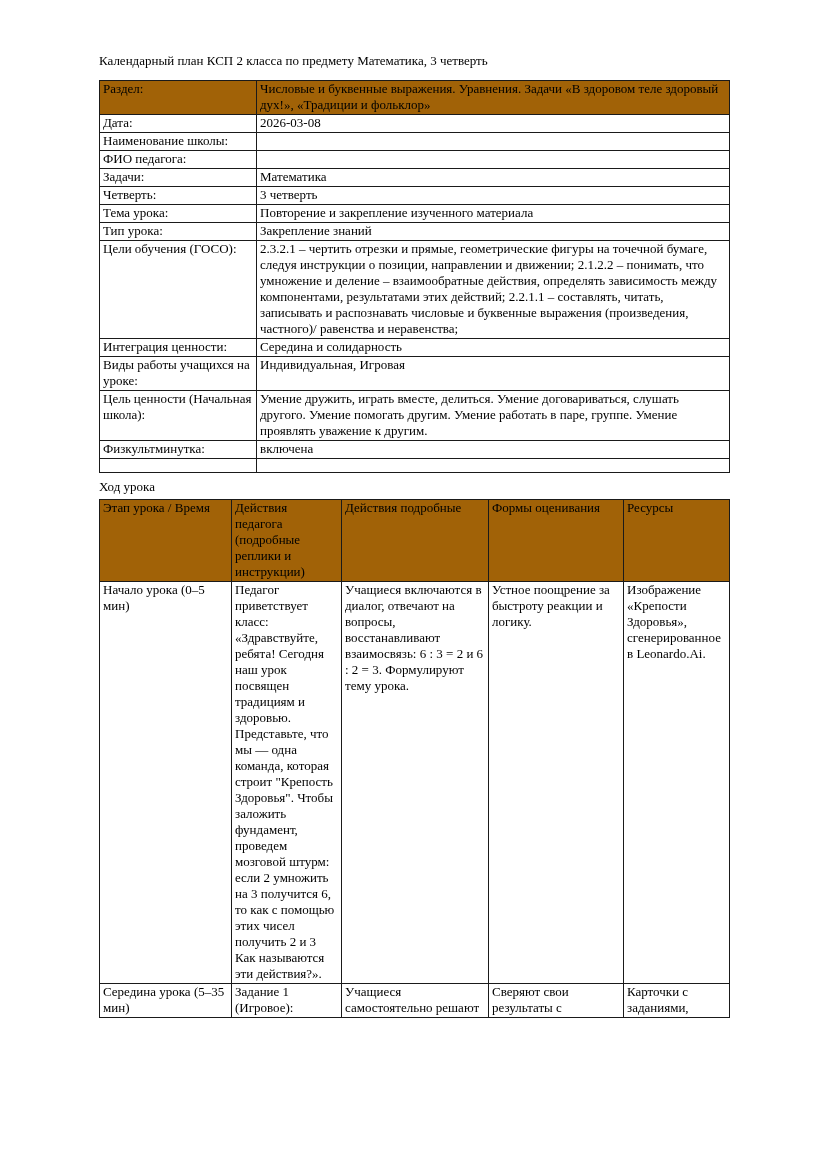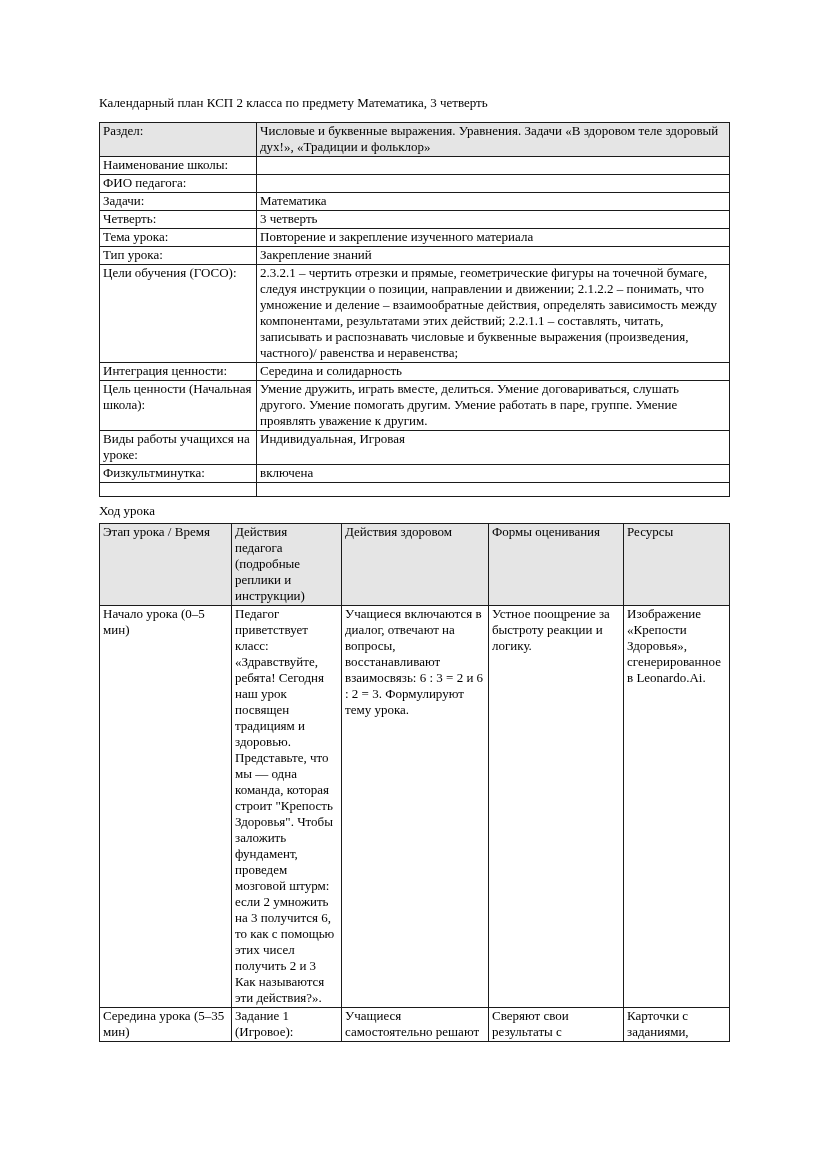--- a/index.html
+++ b/index.html
@@ -3,52 +3,56 @@
 <meta charset="utf-8">
 <style>
   html,body{margin:0;padding:0;}
   body{
     width:827px;height:1170px;background:#ffffff;color:#000;
     font-family:"Liberation Serif","DejaVu Serif",serif;
     position:relative;overflow:hidden;
   }
   .page{position:absolute;left:99px;top:0;width:630px;}
   .doc-title{
-    margin-top:94px;margin-bottom:11px;
+    margin-top:52px;margin-bottom:11px;
     font-size:13px;line-height:17px;white-space:nowrap;
   }
   table{
     border-collapse:collapse;table-layout:fixed;width:630px;
     font-size:13px;line-height:16px;
   }
   td,th{
     border:1px solid #1a1a1a;vertical-align:top;text-align:left;
     padding:0 3px 1px 3px;font-weight:normal;word-wrap:break-word;
     overflow:hidden;
   }
-  .shaded td, .lesson-table thead th{background:#e5e5e5;}
+  .shaded td, .lesson-table thead th{background:#a16207;}
   .empty-row td{height:12px;line-height:12px;}
   .section-heading{margin:6px 0 4px 0;font-size:13px;line-height:16px;font-family:Liberation Serif, serif;}
 </style>
 </head>
 <body>
 
 <div class="page">
 
   <div class="doc-title">Календарный план КСП 2 класса по предмету Математика, 3 четверть</div>
 
   <table class="info-table">
     <colgroup>
       <col style="width:157px">
       <col style="width:473px">
     </colgroup>
     <tbody id="info-body">
         <tr class="shaded">
           <td>Раздел:</td>
           <td>Числовые и буквенные выражения. Уравнения. Задачи «В здоровом теле здоровый дух!», «Традиции и фольклор»</td>
+        </tr>
+        <tr>
+          <td>Дата:</td>
+          <td>2026-03-08</td>
         </tr>
         <tr>
           <td>Наименование школы:</td>
           <td></td>
         </tr>
         <tr>
           <td>ФИО педагога:</td>
           <td></td>
         </tr>
         <tr>
@@ -69,26 +73,26 @@
         </tr>
         <tr>
           <td>Цели обучения (ГОСО):</td>
           <td>2.3.2.1 – чертить отрезки и прямые, геометрические фигуры на точечной бумаге, следуя инструкции о позиции, направлении и движении; 2.1.2.2 – понимать, что умножение и деление – взаимообратные действия, определять зависимость между компонентами, результатами этих действий; 2.2.1.1 – составлять, читать, записывать и распознавать числовые и буквенные выражения (произведения, частного)/ равенства и неравенства;</td>
         </tr>
         <tr>
           <td>Интеграция ценности:</td>
           <td>Середина и солидарность</td>
         </tr>
         <tr>
+          <td>Виды работы учащихся на уроке:</td>
+          <td>Индивидуальная, Игровая</td>
+        </tr>
+        <tr>
           <td>Цель ценности (Начальная школа):</td>
           <td>Умение дружить, играть вместе, делиться. Умение договариваться, слушать другого. Умение помогать другим. Умение работать в паре, группе. Умение проявлять уважение к другим.</td>
-        </tr>
-        <tr>
-          <td>Виды работы учащихся на уроке:</td>
-          <td>Индивидуальная, Игровая</td>
         </tr>
         <tr>
           <td>Физкультминутка:</td>
           <td>включена</td>
         </tr>
         <tr class="empty-row">
           <td></td>
           <td></td>
         </tr>
       </tbody>
@@ -101,21 +105,21 @@
       <col style="width:132px">
       <col style="width:110px">
       <col style="width:147px">
       <col style="width:135px">
       <col style="width:106px">
     </colgroup>
     <thead>
       <tr id="lesson-head">
           <th>Этап урока / Время</th>
           <th>Действия педагога (подробные реплики и инструкции)</th>
-          <th>Действия здоровом</th>
+          <th>Действия подробные</th>
           <th>Формы оценивания</th>
           <th>Ресурсы</th>
         </tr>
     </thead>
     <tbody id="lesson-body">
         <tr>
           <td>Начало урока (0–5 мин)</td>
           <td>Педагог приветствует класс: «Здравствуйте, ребята! Сегодня наш урок посвящен традициям и здоровью. Представьте, что мы — одна команда, которая строит "Крепость Здоровья". Чтобы заложить фундамент, проведем мозговой штурм: если 2 умножить на 3 получится 6, то как с помощью этих чисел получить 2 и 3 Как называются эти действия?».</td>
           <td>Учащиеся включаются в диалог, отвечают на вопросы, восстанавливают взаимосвязь: 6 : 3 = 2 и 6 : 2 = 3. Формулируют тему урока.</td>
           <td>Устное поощрение за быстроту реакции и логику.</td>

